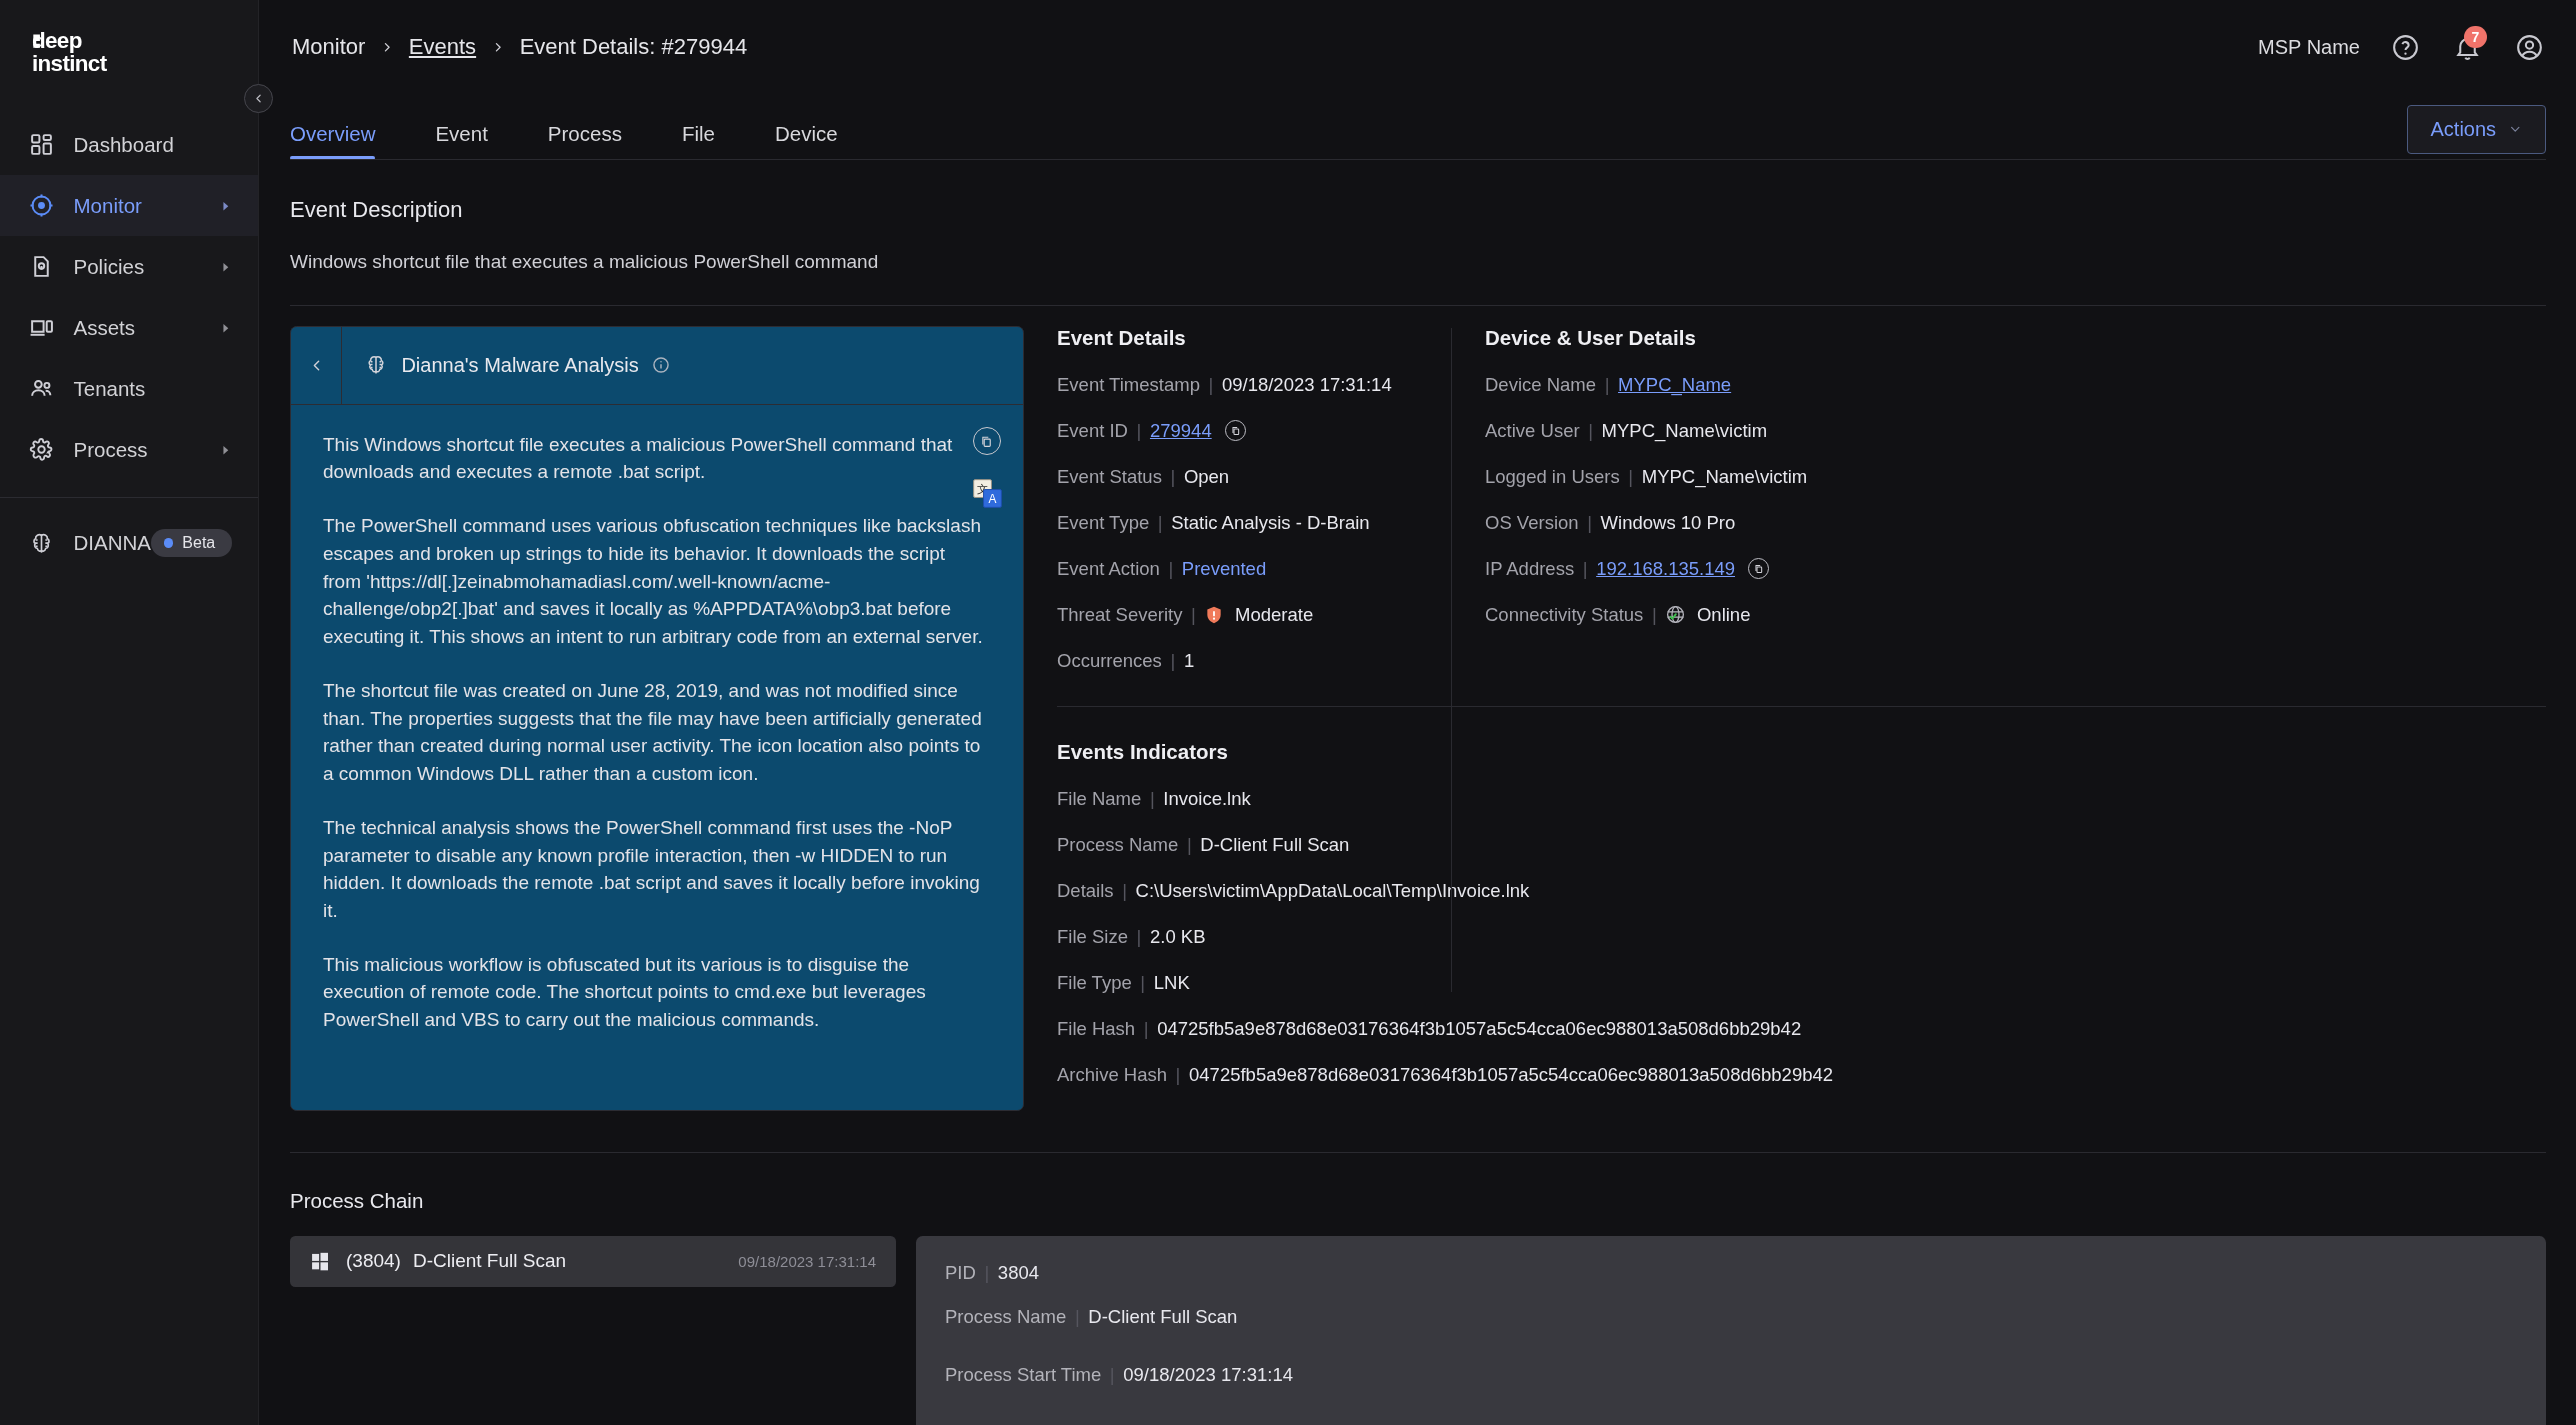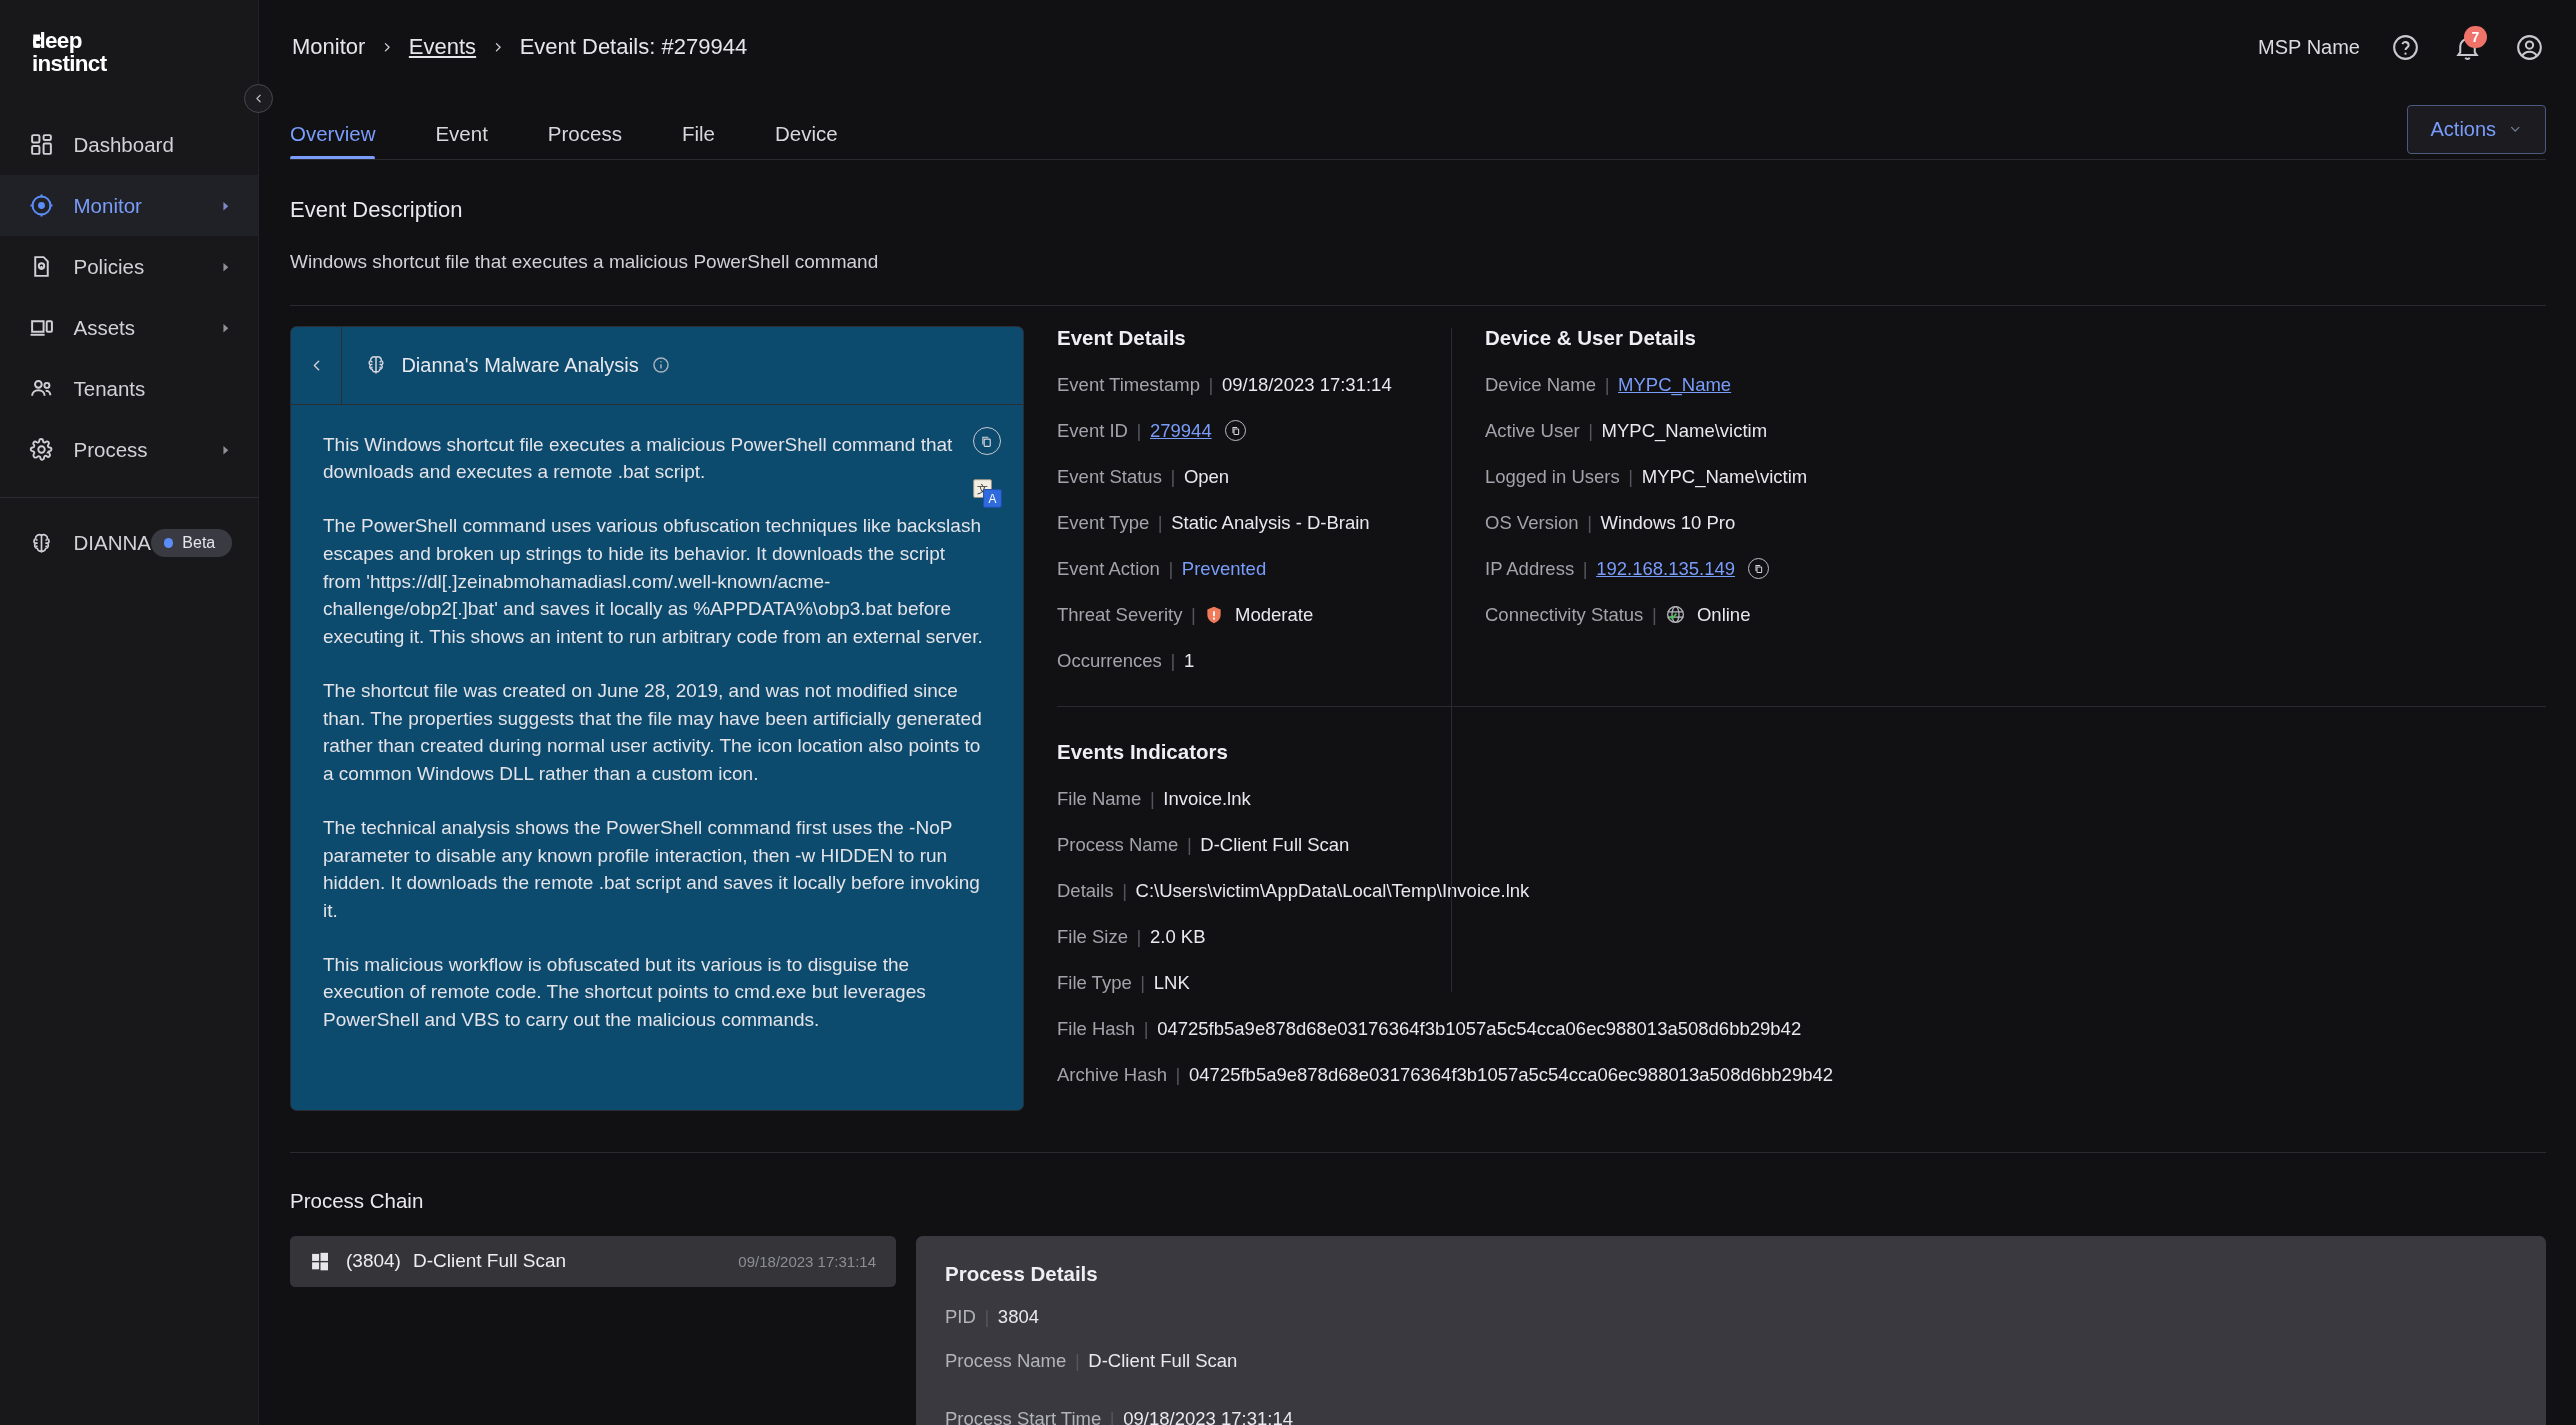--- a/index.html
+++ b/index.html
@@ -595,21 +595,20 @@
               <rect x="2.5" y="13.6" width="8.4" height="8.4"></rect>
                 <rect x="12.6" y="13.6" width="9" height="9.6"></rect>
             </svg>
           </span>
           <span class="pcname">(3804)</span>
           <span class="pcname" style="margin-left:12px;">D-Client Full Scan</span>
           <span class="pctime">09/18/2023 17:31:14</span>
         </div>
 
         <div class="pd-card">
-          <div class="col-title">Process Details</div>
           <div class="kv">
             <span class="k">PID</span>
             <span class="bar">|</span>
             <span class="v">3804</span>
           </div>
           <div class="kv">
             <span class="k">Process Name</span>
             <span class="bar">|</span>
             <span class="v">D-Client Full Scan</span>
           </div>

